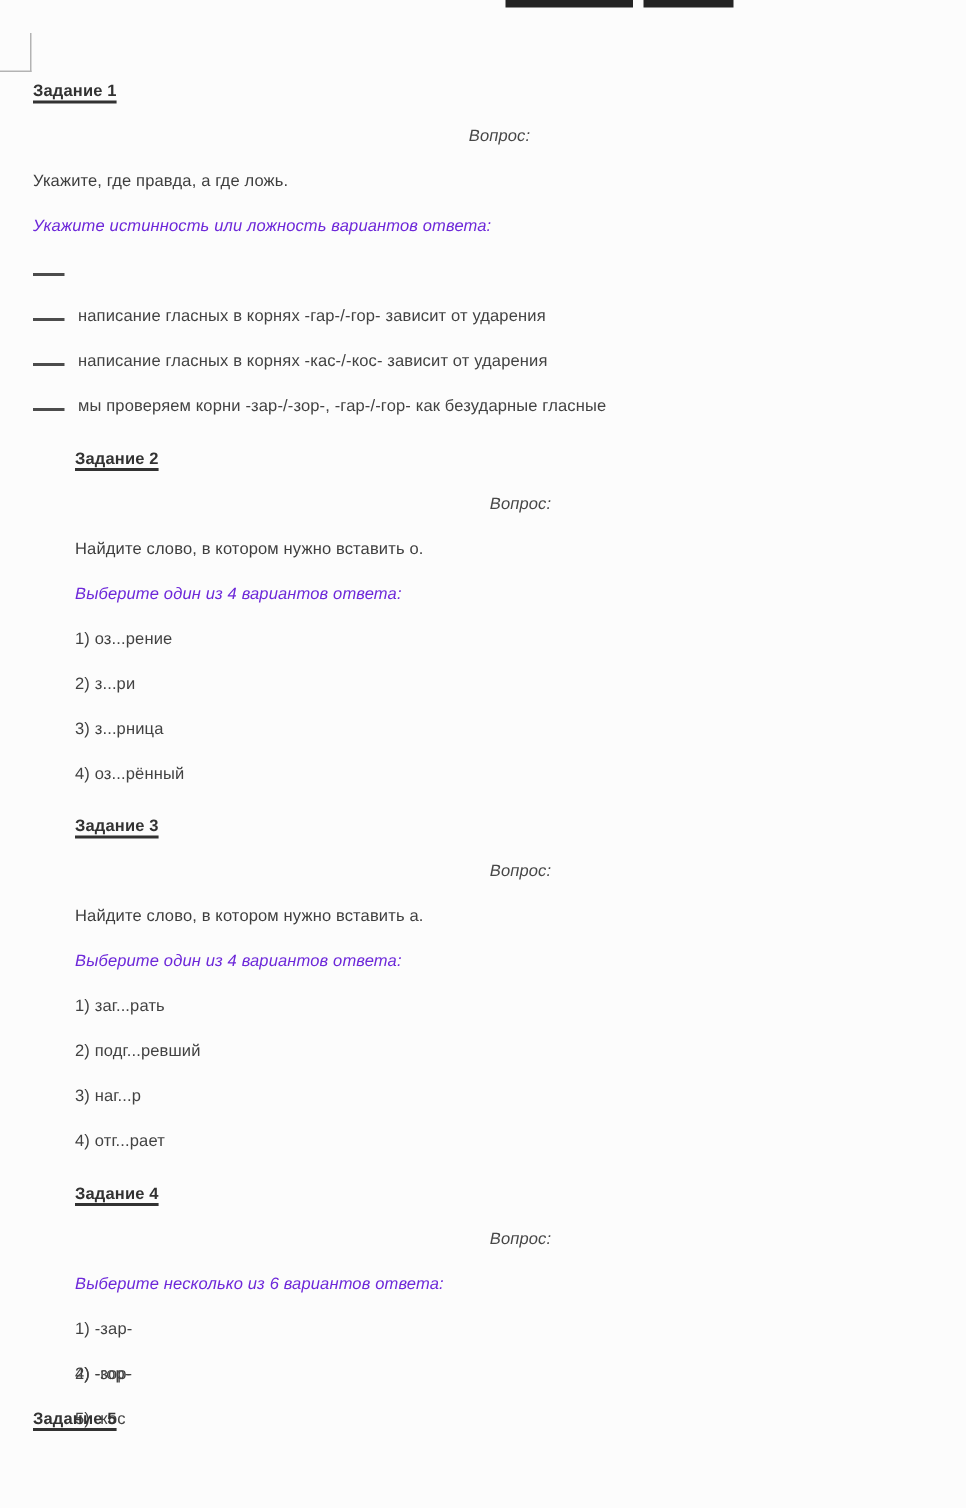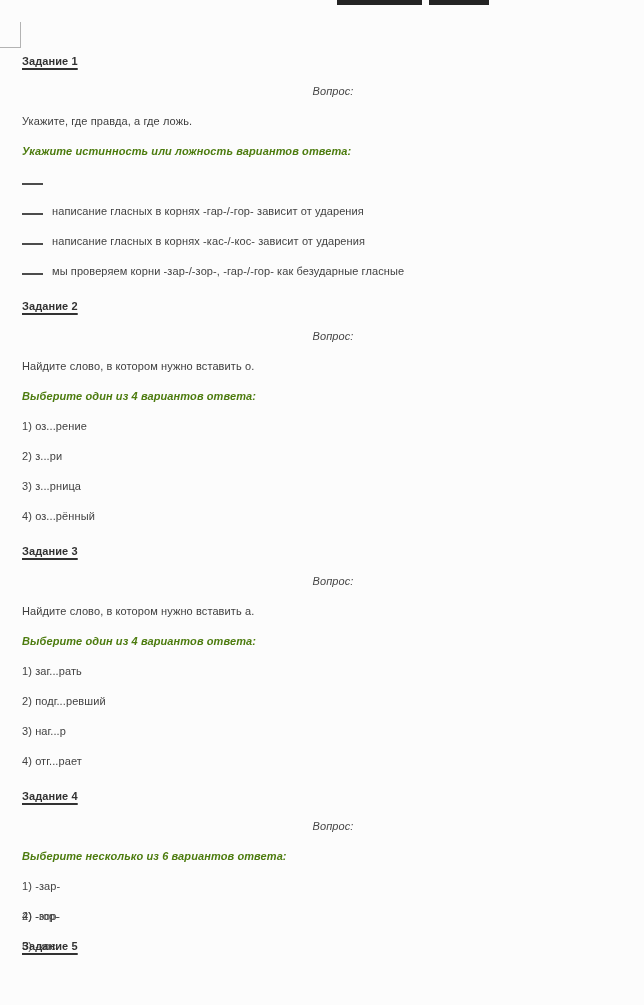--- a/index.html
+++ b/index.html
@@ -23,31 +23,31 @@
     position:absolute;left:0;top:0;right:0;
     padding:46px 0 0 22px;
     box-sizing:border-box;
   }
   .line{
     height:30px;line-height:30px;
     font-size:11px;
     white-space:nowrap;
     letter-spacing:.1px;
   }
-  .task + .task{margin-top:5px;}
+  .task + .task{margin-top:5px;margin-left:28px;}
   .task-title{
     font-weight:bold;
     color:#323232;
     text-decoration:underline;
     text-underline-offset:3px;
     text-decoration-thickness:2px;
   }
   .q-label{font-style:italic;color:#474747;text-align:center;}
   .question{color:#3e3e3e;}
-  .instruction{font-style:italic;font-weight:bold;color:#4d7c0f;}
+  .instruction{font-style:italic;font-weight:normal;color:#6d28d9;}
   .blank{
     display:inline-block;
     width:21px;height:13px;
     border-bottom:2px solid #4c4c4c;
     margin-right:9px;
   }
   .opt-row{display:flex;flex-direction:column;}
   .opt-col-left{width:382px;}
   .partial-title{margin-top:0;}
 </style>

